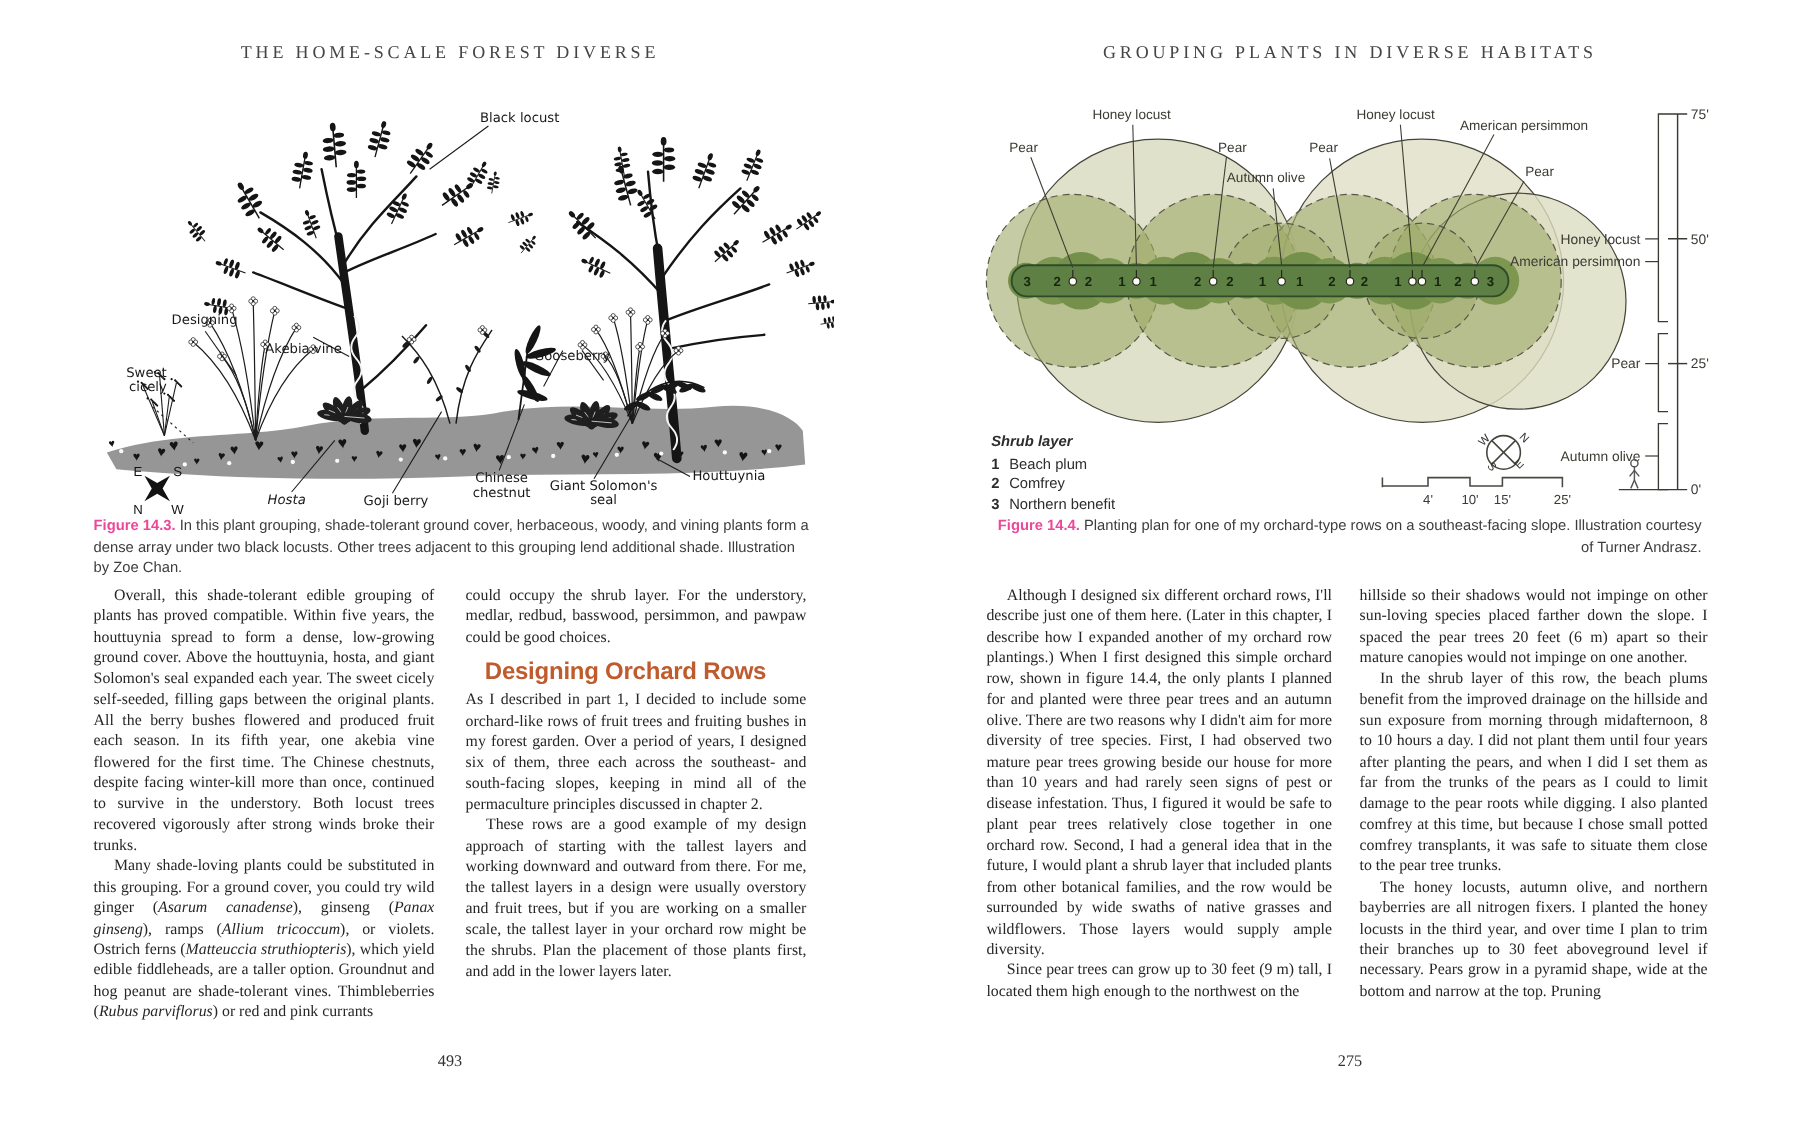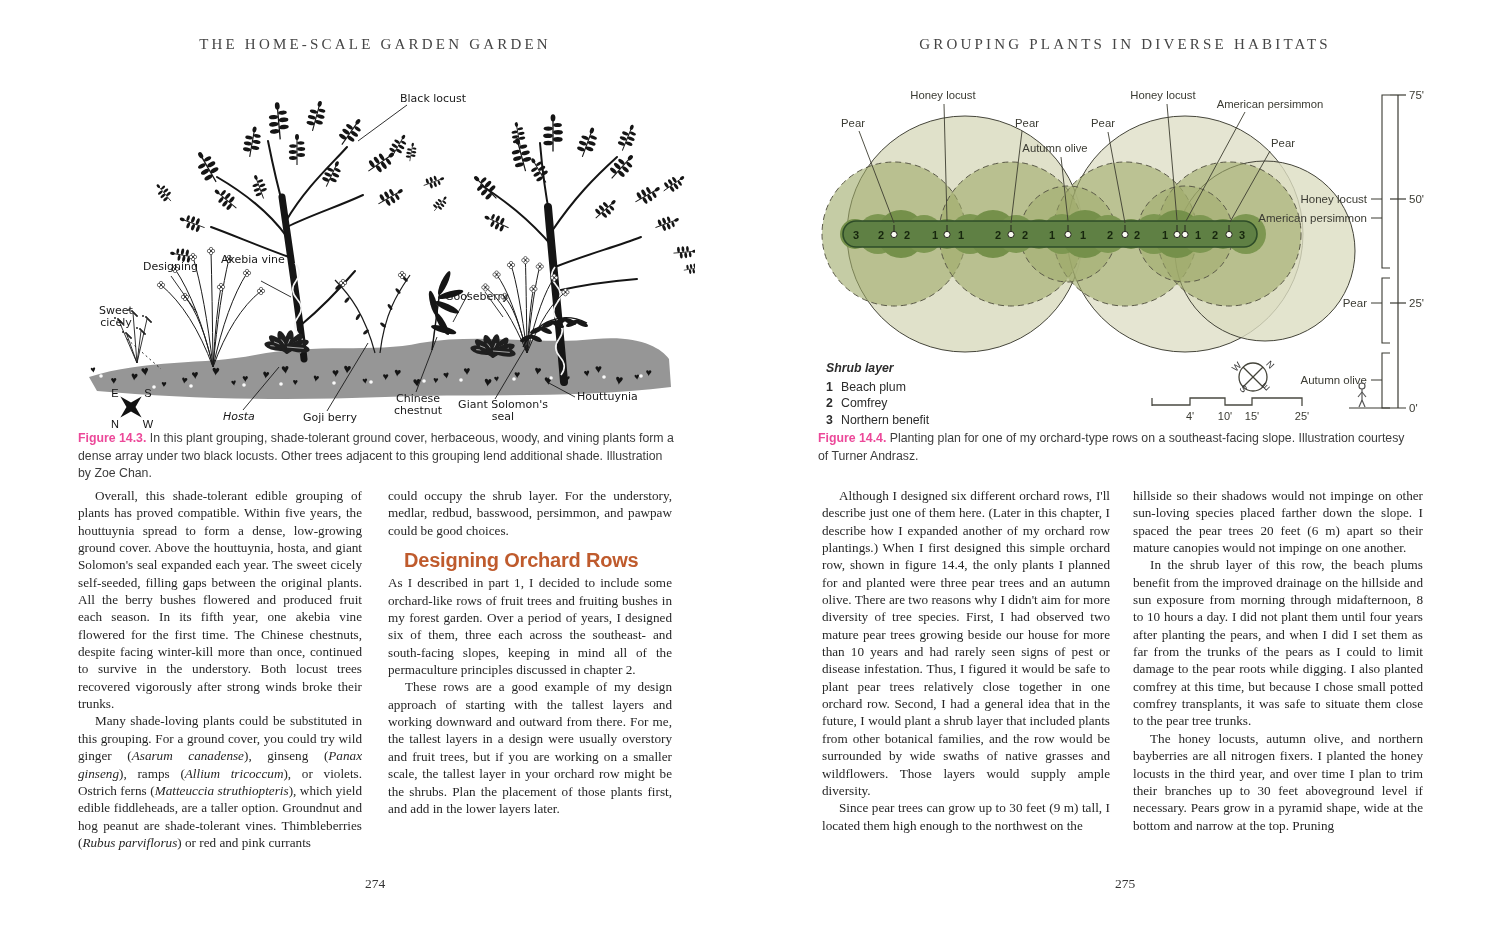--- a/index.html
+++ b/index.html
@@ -25,21 +25,21 @@
   .legend .t{font-weight:bold;margin-bottom:2px;font-style:italic;}
   .legend .row span.n{font-weight:bold;display:inline-block;width:15px;}
   svg text{font-family:"Liberation Sans",sans-serif;}
   i{}
 </style>
 </head>
 <body>
 
 <div class="spread">
 
-  <div class="pghead" style="left:75px;width:600px;">THE HOME-SCALE GARDEN GARDEN</div>
+  <div class="pghead" style="left:75px;width:600px;">THE HOME-SCALE FOREST DIVERSE</div>
 
   <div class="figwrap" style="left:75px;top:85px;width:620px;height:348px;">
     <svg id="fig1" viewBox="0 0 620 348" width="620" height="348">
       <defs>
         <g id="sprig">
           <path d="M0,2 L0,-24" stroke="#151515" stroke-width="1.1" fill="none"></path>
           <g fill="#151515">
             <ellipse cx="-4" cy="-5" rx="4" ry="1.9"></ellipse>
             <ellipse cx="4" cy="-8" rx="4" ry="1.9"></ellipse>
             <ellipse cx="-4.2" cy="-11" rx="4" ry="1.9"></ellipse>
@@ -395,22 +395,22 @@
         <text x="40" y="312" font-size="11" text-anchor="middle" fill="#111">E</text>
         <text x="73" y="312" font-size="11" text-anchor="middle" fill="#111">S</text>
         <text x="40" y="343" font-size="11" text-anchor="middle" fill="#111">N</text>
         <text x="73" y="343" font-size="11" text-anchor="middle" fill="#111">W</text>
       </g>
     </svg>
 
     
     <div class="flabel" style="left:325px;top:8px;">Black locust</div>
     <div class="flabel" style="left:68px;top:176px;">Designing</div>
-    <div class="flabel" style="left:146px;top:169px;">Akebia vine</div>
-    <div class="flabel c" style="left:18px;top:220px;width:46px;">Sweet cicely</div>
+    <div class="flabel" style="left:146px;top:200px;">Akebia vine</div>
+    <div class="flabel c" style="left:18px;top:220px;width:46px;text-align:right;">Sweet cicely</div>
     <div class="flabel" style="left:370px;top:194px;margin-top:12px;">Gooseberry</div>
     <div class="flabel" style="left:148px;top:326px;font-style:italic;">Hosta</div>
     <div class="flabel" style="left:228px;top:327px;">Goji berry</div>
     <div class="flabel c" style="left:312px;top:308px;width:62px;">Chinese chestnut</div>
     <div class="flabel c" style="left:382px;top:314px;width:92px;">Giant Solomon's seal</div>
     <div class="flabel" style="left:502px;top:306px;">Houttuynia</div>
   </div>
 
   <div class="caption" style="left:78px;width:596px;">
     <b>Figure 14.3.</b><span> In this plant grouping, shade-tolerant ground cover, herbaceous, woody, and vining plants form a dense array under two black locusts. Other trees adjacent to this grouping lend additional shade. Illustration by Zoe Chan.</span>
@@ -420,21 +420,21 @@
     <p class="ind">Overall, this shade-tolerant edible grouping of plants has proved compatible. Within five years, the houttuynia spread to form a dense, low-growing ground cover. Above the houttuynia, hosta, and giant Solomon's seal expanded each year. The sweet cicely self-seeded, filling gaps between the original plants. All the berry bushes flowered and produced fruit each season. In its fifth year, one akebia vine flowered for the first time. The Chinese chestnuts, despite facing winter-kill more than once, continued to survive in the understory. Both locust trees recovered vigorously after strong winds broke their trunks.</p>
     <p class="ind">Many shade-loving plants could be substituted in this grouping. For a ground cover, you could try wild ginger (<i>Asarum canadense</i>), ginseng (<i>Panax ginseng</i>), ramps (<i>Allium tricoccum</i>), or violets. Ostrich ferns (<i>Matteuccia struthiopteris</i>), which yield edible fiddleheads, are a taller option. Groundnut and hog peanut are shade-tolerant vines. Thimbleberries (<i>Rubus parviflorus</i>) or red and pink currants</p>
   </div>
   <div class="col" style="left:388px;width:284px;">
     <p>could occupy the shrub layer. For the understory, medlar, redbud, basswood, persimmon, and pawpaw could be good choices.</p>
     <h2>Designing Orchard Rows</h2>
     <p>As I described in part 1, I decided to include some orchard-like rows of fruit trees and fruiting bushes in my forest garden. Over a period of years, I designed six of them, three each across the southeast- and south-facing slopes, keeping in mind all of the permaculture principles discussed in chapter 2.</p>
     <p class="ind">These rows are a good example of my design approach of starting with the tallest layers and working downward and outward from there. For me, the tallest layers in a design were usually overstory and fruit trees, but if you are working on a smaller scale, the tallest layer in your orchard row might be the shrubs. Plan the placement of those plants first, and add in the lower layers later.</p>
   </div>
 
-  <div class="pagenum" style="left:75px;width:600px;">274</div>
+  <div class="pagenum" style="left:75px;width:600px;">493</div>
 
   <div class="pghead" style="left:815px;width:620px;">GROUPING PLANTS IN DIVERSE HABITATS</div>
 
   <div class="figwrap" style="left:815px;top:75px;width:620px;height:352px;">
     <svg id="fig2" viewBox="0 0 620 352" width="620" height="352">
 
       <g>
         <circle cx="150" cy="159" r="118" fill="#e0e1ca" stroke="#45453a" stroke-width="1"></circle>
         <circle cx="370" cy="159" r="118" fill="#e0e1ca" fill-opacity="0.85" stroke="#45453a" stroke-width="1"></circle>
         <circle cx="450" cy="176" r="90" fill="#dcddc2" fill-opacity="0.8" stroke="#45453a" stroke-width="1"></circle>
@@ -584,21 +584,21 @@
 
     
     <div class="legend">
       <div class="t">Shrub layer</div>
       <div class="row"><span class="n">1</span><span>Beach plum</span></div>
       <div class="row"><span class="n">2</span><span>Comfrey</span></div>
       <div class="row"><span class="n">3</span><span>Northern benefit</span></div>
     </div>
   </div>
 
-  <div class="caption" style="left:818px;width:600px;">
+  <div class="caption" style="left:818px;width:600px;text-align:right;">
     <b>Figure 14.4.</b><span> Planting plan for one of my orchard-type rows on a southeast-facing slope. Illustration courtesy of Turner Andrasz.</span>
   </div>
 
   <div class="col" style="left:822px;width:288px;">
     <p class="ind">Although I designed six different orchard rows, I'll describe just one of them here. (Later in this chapter, I describe how I expanded another of my orchard row plantings.) When I first designed this simple orchard row, shown in figure 14.4, the only plants I planned for and planted were three pear trees and an autumn olive. There are two reasons why I didn't aim for more diversity of tree species. First, I had observed two mature pear trees growing beside our house for more than 10 years and had rarely seen signs of pest or disease infestation. Thus, I figured it would be safe to plant pear trees relatively close together in one orchard row. Second, I had a general idea that in the future, I would plant a shrub layer that included plants from other botanical families, and the row would be surrounded by wide swaths of native grasses and wildflowers. Those layers would supply ample diversity.</p>
     <p class="ind">Since pear trees can grow up to 30 feet (9 m) tall, I located them high enough to the northwest on the</p>
   </div>
   <div class="col" style="left:1133px;width:290px;">
     <p>hillside so their shadows would not impinge on other sun-loving species placed farther down the slope. I spaced the pear trees 20 feet (6 m) apart so their mature canopies would not impinge on one another.</p>
     <p class="ind">In the shrub layer of this row, the beach plums benefit from the improved drainage on the hillside and sun exposure from morning through midafternoon, 8 to 10 hours a day. I did not plant them until four years after planting the pears, and when I did I set them as far from the trunks of the pears as I could to limit damage to the pear roots while digging. I also planted comfrey at this time, but because I chose small potted comfrey transplants, it was safe to situate them close to the pear tree trunks.</p>

